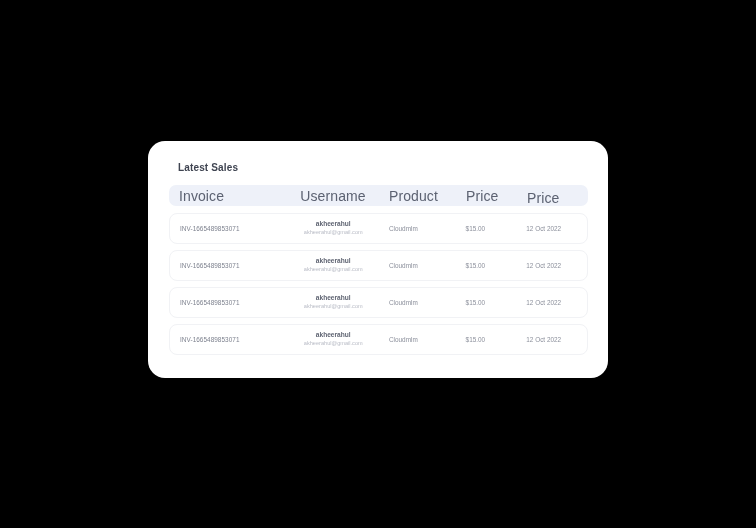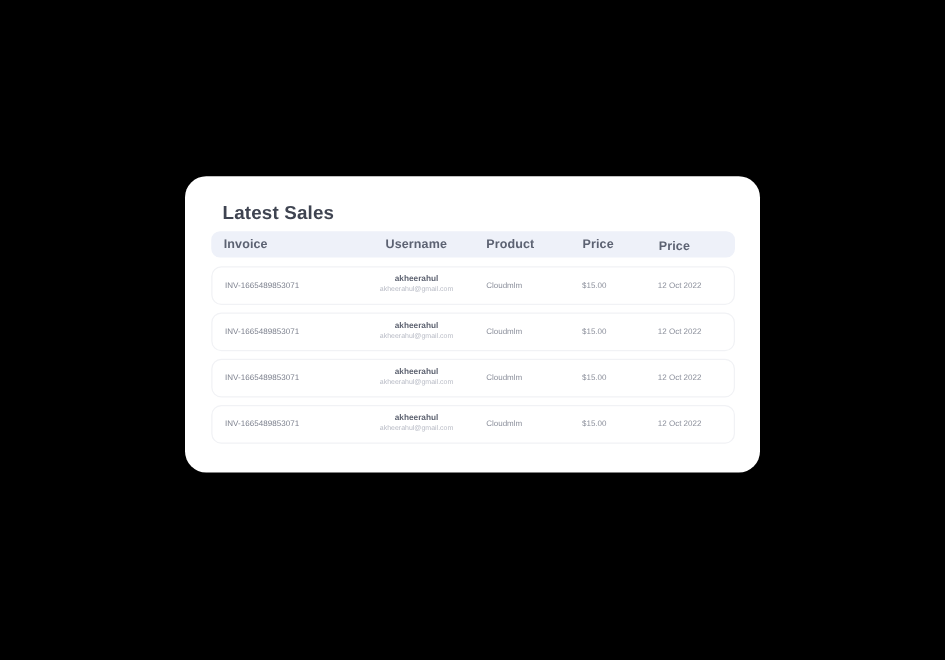--- a/index.html
+++ b/index.html
@@ -32,21 +32,21 @@
     background: #ffffff;
     border-radius: 17px;
     box-sizing: border-box;
     padding: 0;
   }
 
   .card-title {
     position: absolute;
     left: 30px;
     top: 21px;
-    font-size: 15px;
+    font-size: 10px;
     font-weight: 600;
     letter-spacing: 0.15px;
     color: #3f4451;
     white-space: nowrap;
   }
 
   
   .table {
     position: absolute;
     left: 21px;
@@ -57,22 +57,22 @@
   .thead {
     display: flex;
     align-items: center;
     height: 21px;
     background: #eef1f9;
     border-radius: 7px;
     box-sizing: border-box;
   }
 
   .th {
-    font-size: 10px;
-    font-weight: 700;
+    font-size: 14px;
+    font-weight: 400;
     color: #5c6272;
     letter-spacing: 0.1px;
     white-space: nowrap;
   }
 
   .rows {
     margin-top: 7px;
   }
 
   .row {

